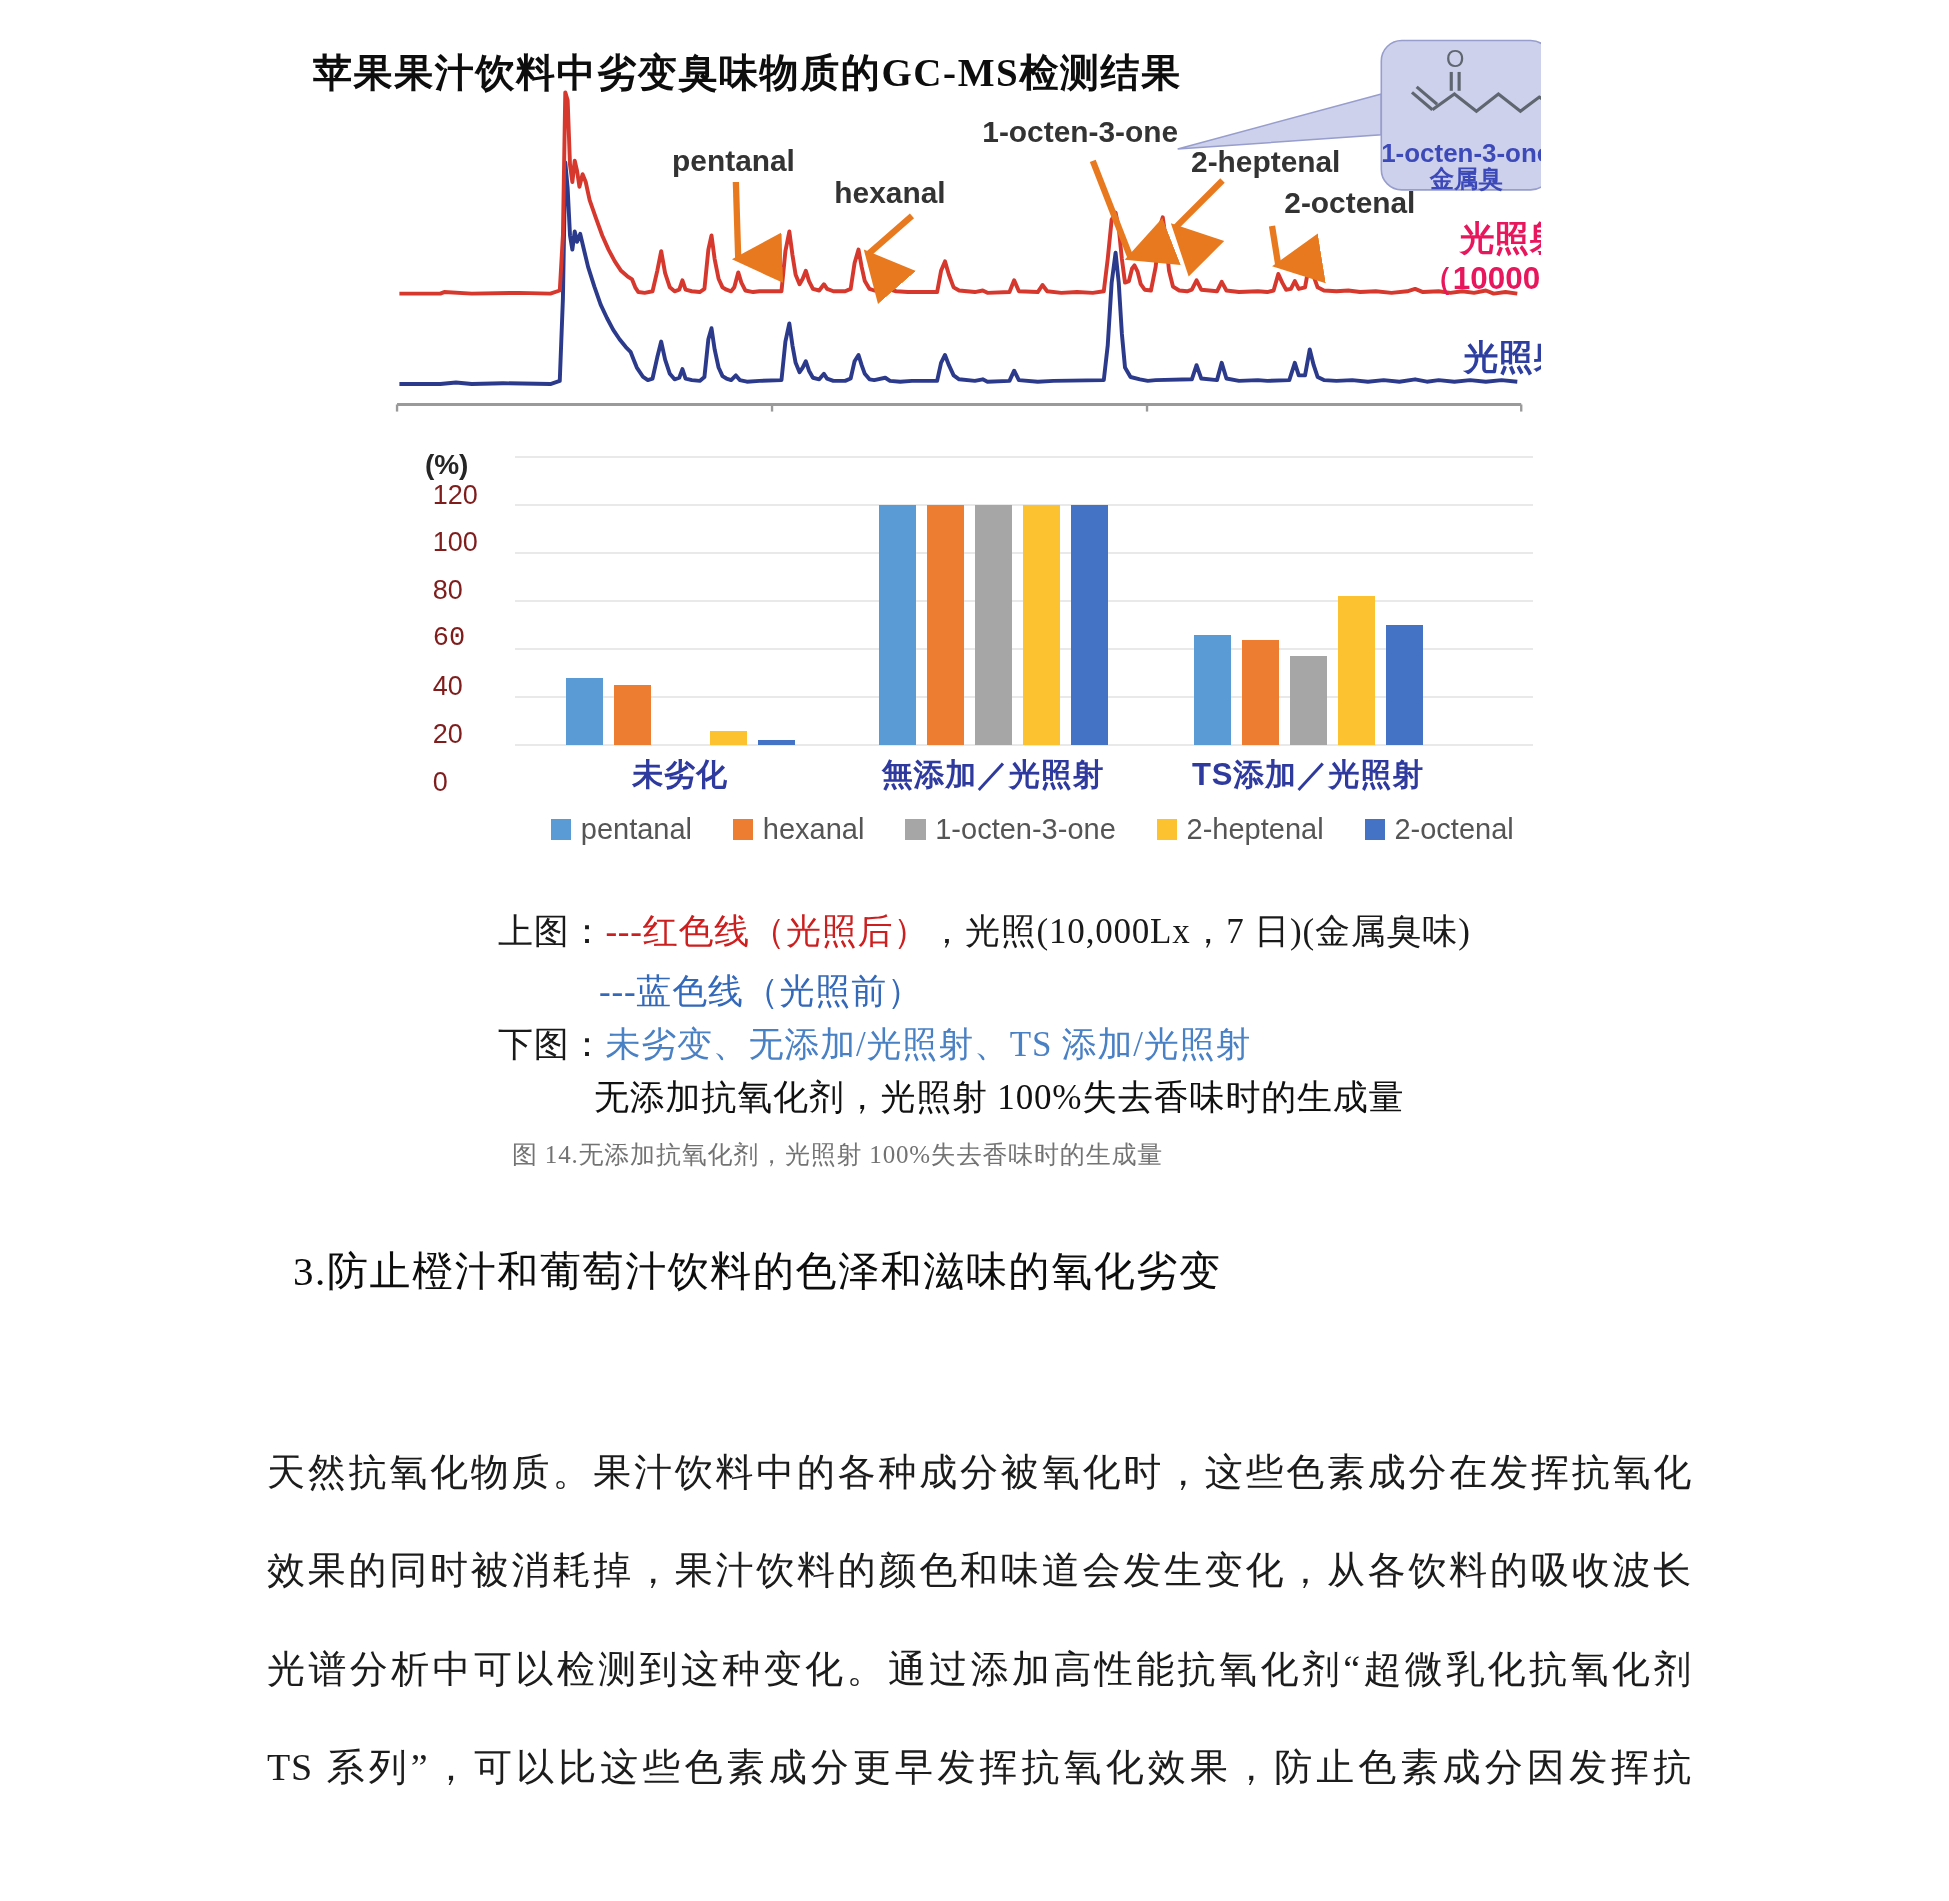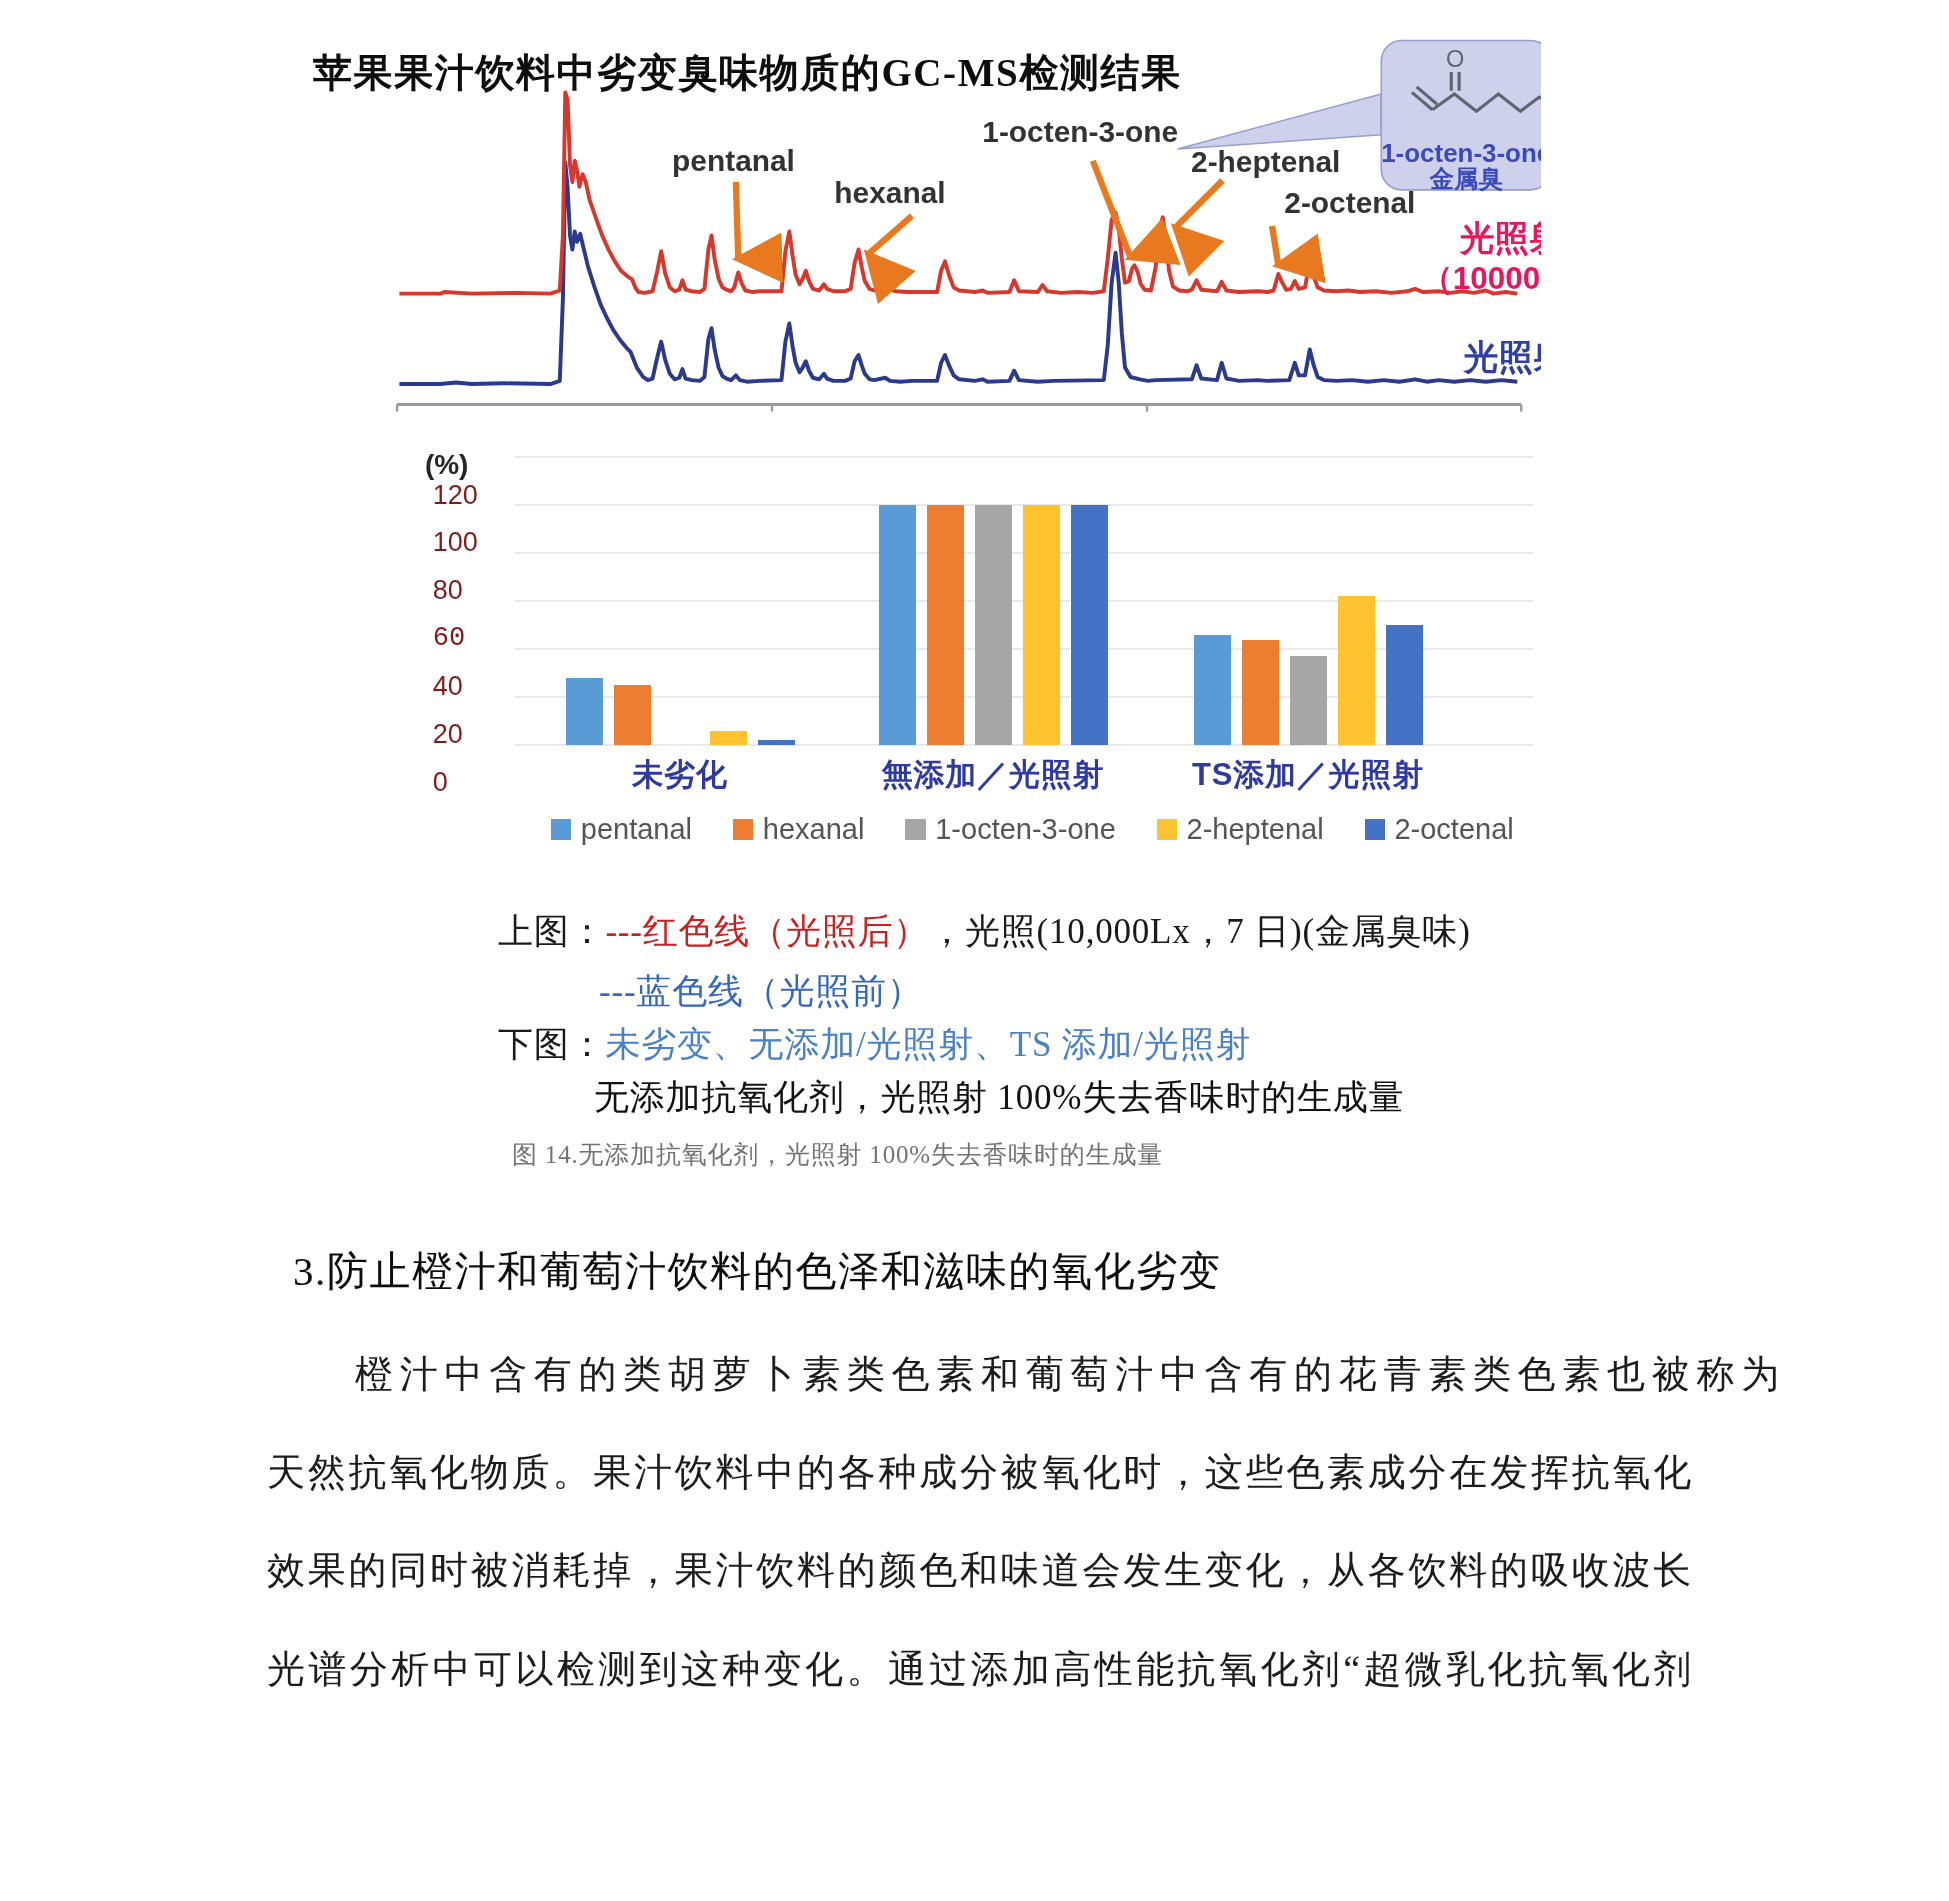--- a/index.html
+++ b/index.html
@@ -221,18 +221,18 @@
   <span class="blue">---蓝色线（光照前）</span>
 </div>
 <div class="abs cap cap-c">
   <span>下图：</span><span class="blue2">未劣变、无添加/光照射、TS 添加/光照射</span>
 </div>
 <div class="abs cap cap-d">无添加抗氧化剂，光照射 100%失去香味时的生成量</div>
 <div class="abs cap cap-e">图 14.无添加抗氧化剂，光照射 100%失去香味时的生成量</div>
 
 <div class="abs sec-heading">3.防止橙汁和葡萄汁饮料的色泽和滋味的氧化劣变</div>
 <div class="abs" id="bodytext">
-    <div class="line just" style="top: 7.9px; padding-left: 88px;">橙汁中含有的类胡萝卜素类色素和葡萄汁中含有的花青素类色素也被称为</div>
     <div class="line just" style="top: 106px;">天然抗氧化物质。果汁饮料中的各种成分被氧化时，这些色素成分在发挥抗氧化</div>
     <div class="line just" style="top: 204px;">效果的同时被消耗掉，果汁饮料的颜色和味道会发生变化，从各饮料的吸收波长</div>
     <div class="line just" style="top: 303px;">光谱分析中可以检测到这种变化。通过添加高性能抗氧化剂“超微乳化抗氧化剂</div>
+    <div class="line just" style="top: 401px;">TS 系列”，可以比这些色素成分更早发挥抗氧化效果，防止色素成分因发挥抗</div>
   </div>
 
 
 </body></html>

